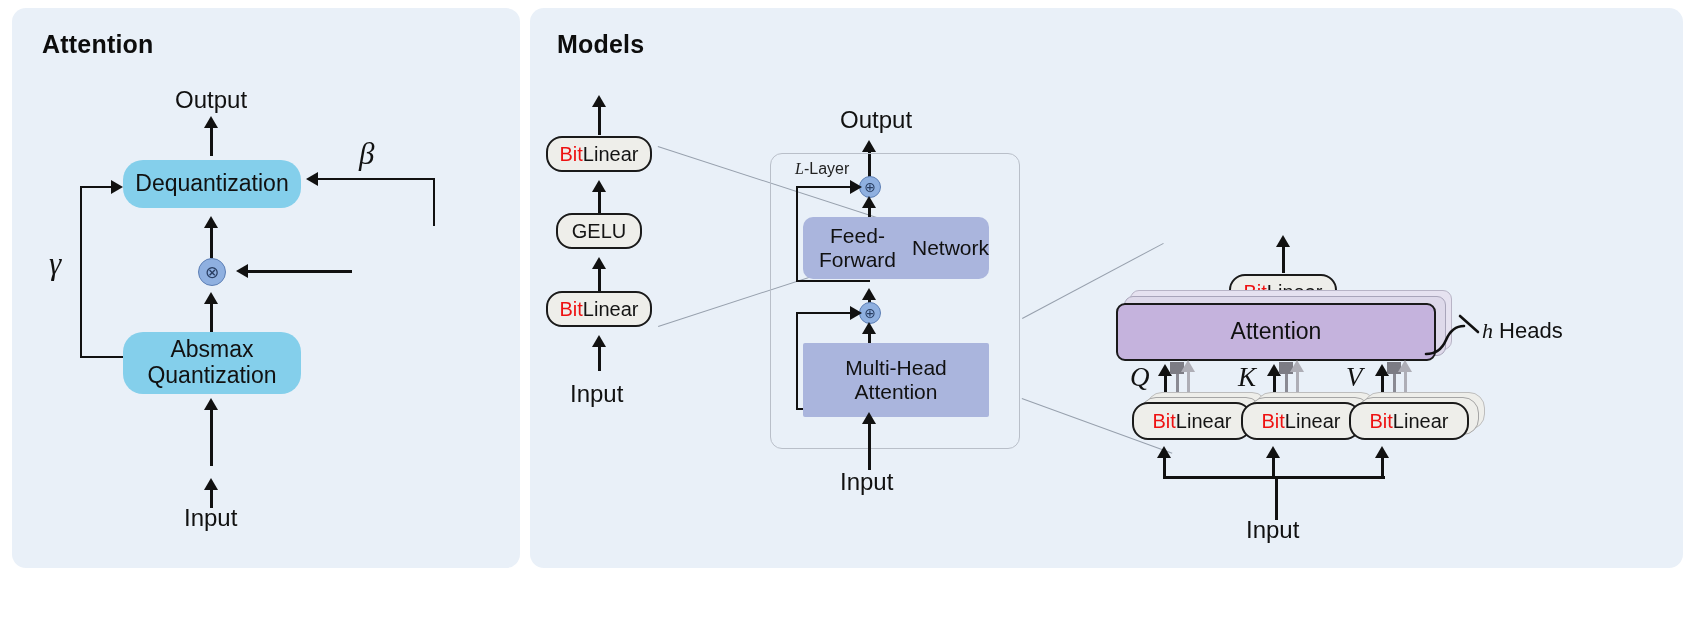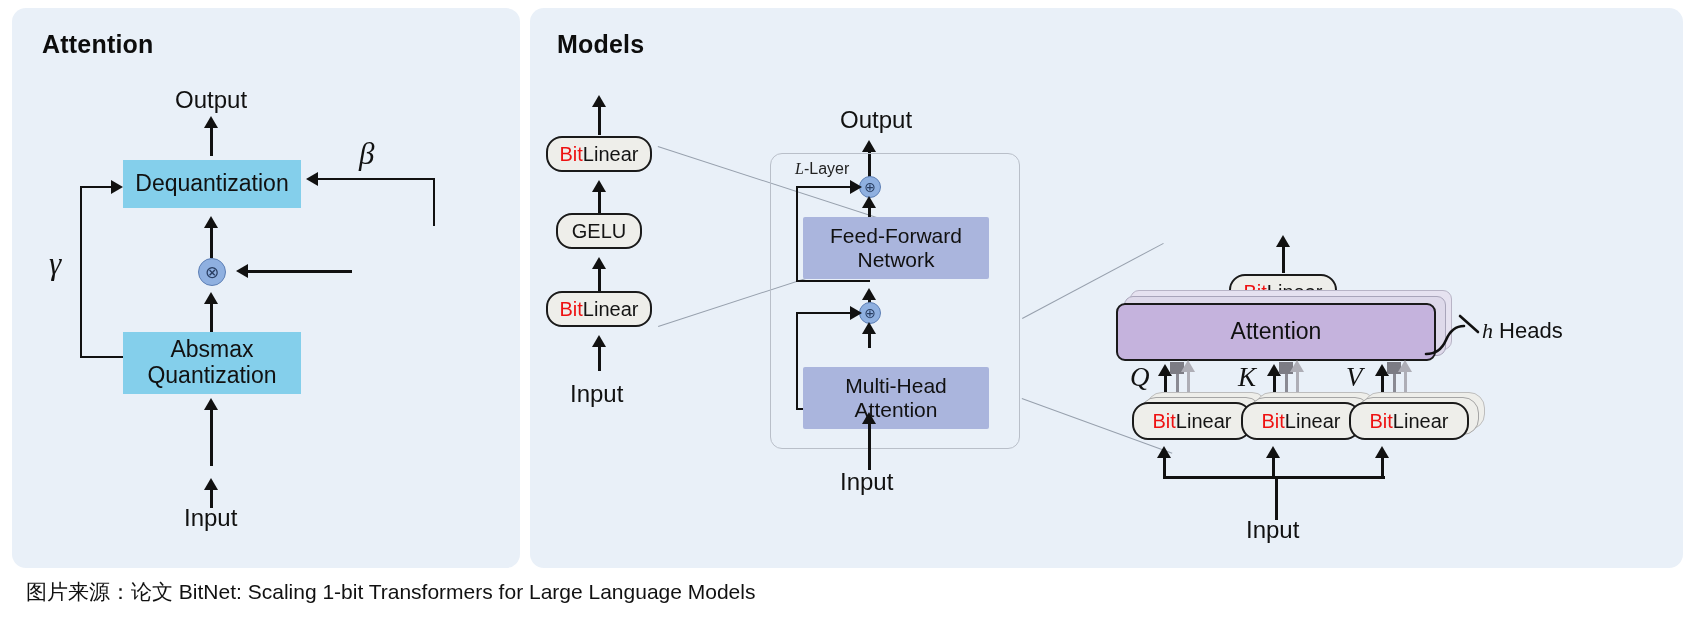--- a/index.html
+++ b/index.html
@@ -28,21 +28,21 @@
 
   
   .box{
     position:absolute;
     display:flex;align-items:center;justify-content:center;
     text-align:center;
     line-height:1.12;
     color:#111;
     box-sizing:border-box;
   }
-  .box-cyan{background:#84cfeb;font-size:23px;}
+  .box-cyan{background:#84cfeb;font-size:23px;border-radius:20px;}
   .box-pink{background:#e6a0dd;font-size:23px;}
   .box-peri{background:#aab5dd;font-size:21px;border-radius:2px;}
   .box-purple{
     background:#c5b3dd;border:2.5px solid #1a1a1a;border-radius:9px;
     font-size:23px;
   }
   .ghost{
     position:absolute;background:#dfdcec;border:1.6px solid #9e9eb0;border-radius:9px;
   }
 
@@ -212,39 +212,39 @@
     <div class="opnode add" style="left:329px;top:168px;">⊕</div>
 
     <div class="vline-thin" style="left:266px;top:178px;height:96px;"></div>
     <div class="hline-thin" style="left:266px;top:178px;width:62px;"></div>
     <div class="arrow-right" style="left:320px;top:172px;"></div>
     <div class="hline-thin" style="left:266px;top:272px;width:74px;"></div>
 
     <div class="vline" style="left:338px;top:196px;height:18px;"></div>
     <div class="arrow-up" style="left:332px;top:188px;"></div>
 
-    <div class="box box-peri" style="left:273px;top:209px;width:186px;height:62px;flex-direction:column;">
+    <div class="box box-peri" style="left:273px;top:209px;width:186px;height:62px;flex-direction:row;border-radius:10px;">
       <span>Feed-Forward</span>
       <span>Network</span>
     </div>
 
     <div class="vline" style="left:338px;top:288px;height:22px;"></div>
     <div class="arrow-up" style="left:332px;top:280px;"></div>
 
     <div class="opnode add" style="left:329px;top:294px;">⊕</div>
 
     <div class="vline-thin" style="left:266px;top:304px;height:98px;"></div>
     <div class="hline-thin" style="left:266px;top:304px;width:62px;"></div>
     <div class="arrow-right" style="left:320px;top:298px;"></div>
     <div class="hline-thin" style="left:266px;top:400px;width:74px;"></div>
 
     <div class="vline" style="left:338px;top:322px;height:18px;"></div>
     <div class="arrow-up" style="left:332px;top:314px;"></div>
 
-    <div class="box box-peri" style="left:273px;top:335px;width:186px;height:62px;flex-direction:column;margin-top:24px;">
+    <div class="box box-peri" style="left:273px;top:335px;width:186px;height:74px;flex-direction:column;">
       <span>Multi-Head</span>
       <span>Attention</span>
     </div>
 
     <div class="vline" style="left:338px;top:412px;height:50px;"></div>
     <div class="arrow-up" style="left:332px;top:404px;"></div>
     <div class="lbl" style="left:310px;top:460px;">Input</div>
 
     <div class="leader" style="left:492px;top:310px;width:160px;transform:rotate(-28deg);"></div>
     <div class="leader" style="left:492px;top:390px;width:160px;transform:rotate(20deg);"></div>
@@ -324,14 +324,13 @@
     <div class="vline" style="left:633px;top:448px;height:22px;"></div>
     <div class="arrow-up" style="left:627px;top:438px;"></div>
     <div class="vline" style="left:742px;top:448px;height:22px;"></div>
     <div class="arrow-up" style="left:736px;top:438px;"></div>
     <div class="vline" style="left:851px;top:448px;height:22px;"></div>
     <div class="arrow-up" style="left:845px;top:438px;"></div>
 
     <div class="lbl" style="left:716px;top:508px;">Input</div>
   </div>
 
-  <div class="caption">图片来源：论文 BitNet: Scaling 1-bit Transformers for Large Language Models</div>
 </div>
 
 </body></html>

